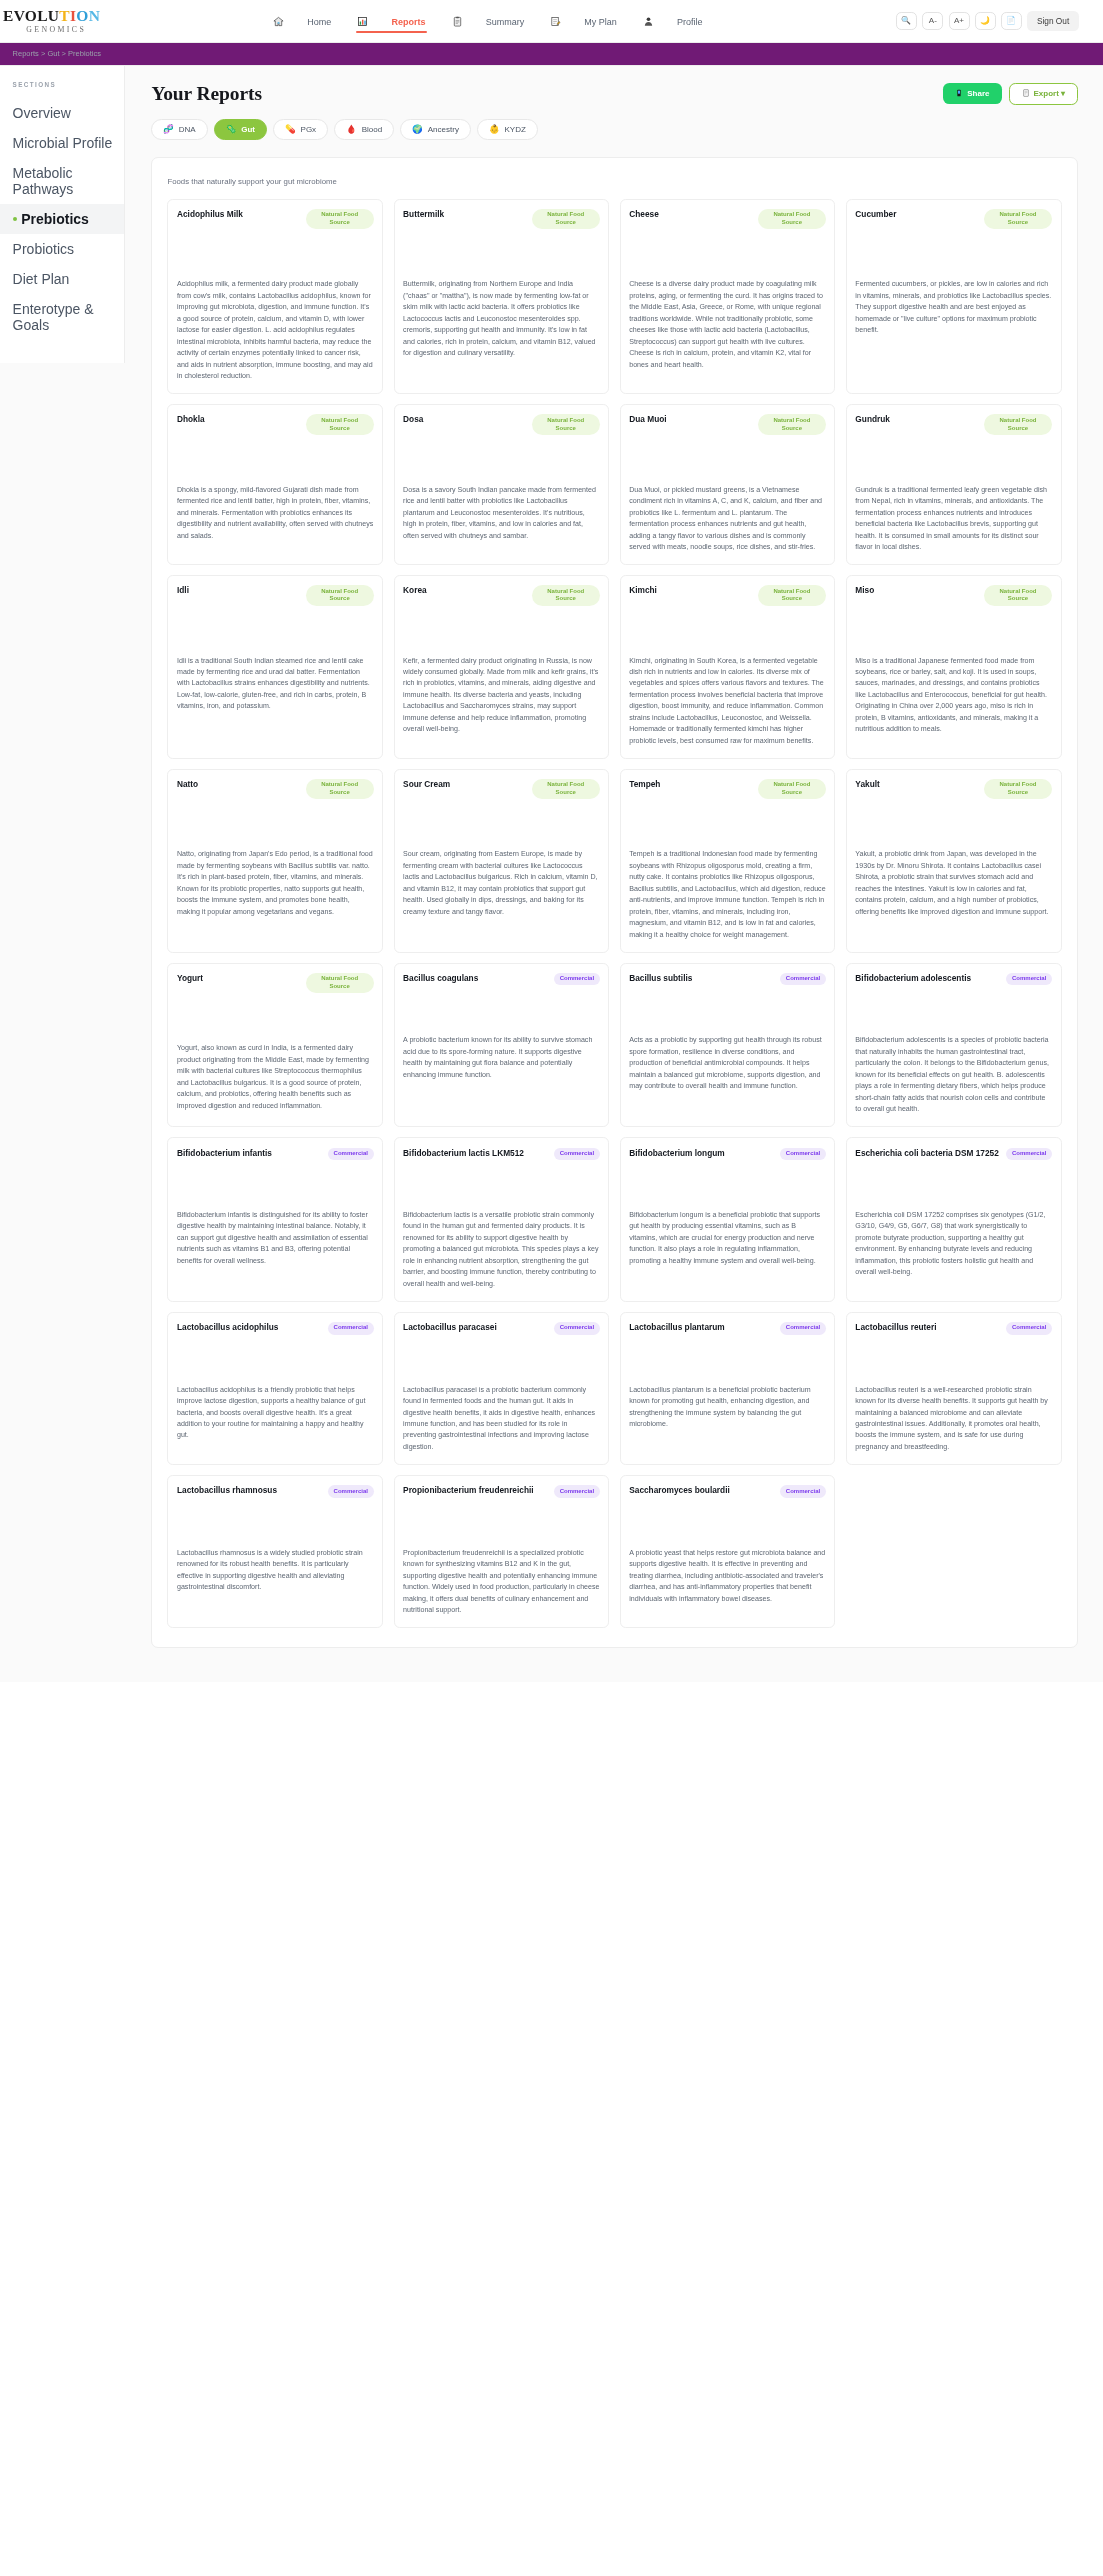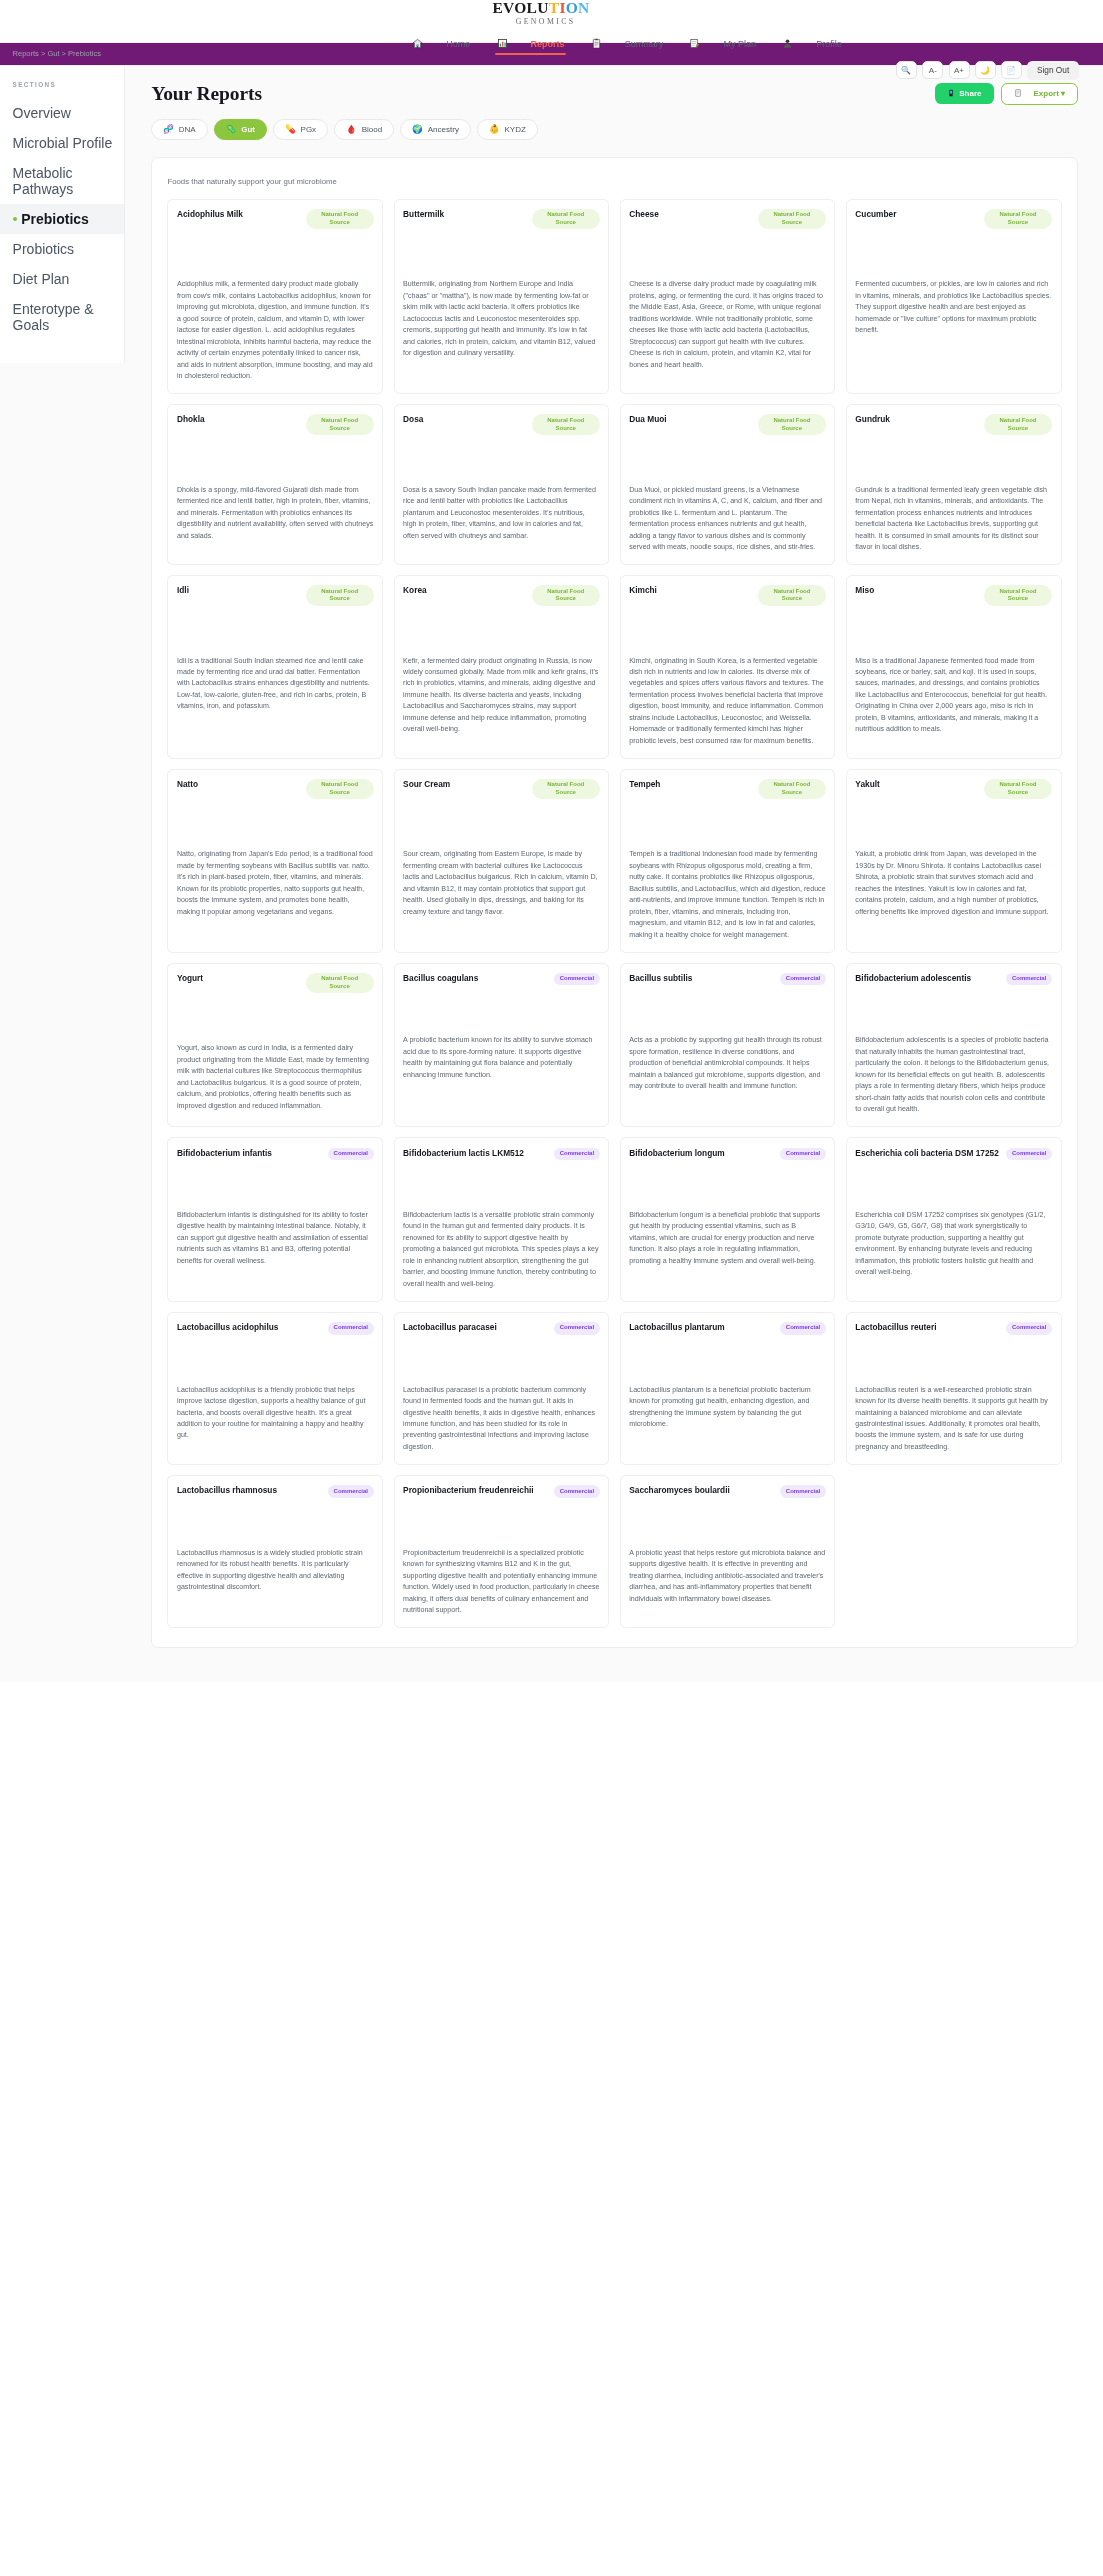--- a/index.html
+++ b/index.html
@@ -12,21 +12,20 @@
 
   
   .topnav {
     height: 43px;
     background: #ffffff;
     border-bottom: 0.6px solid #ececec;
     display: flex;
     align-items: center;
     padding: 0 25px 0 3px;
     position: relative;
-    flex-direction: column;
   }
   .brand { display: flex; flex-direction: column; line-height: 1; }
   .brand-top {
     font-family: "Liberation Serif", serif;
     font-weight: bold;
     font-size: 15.5px;
     letter-spacing: 0.3px;
   }
   .brand-top .c1 { color: #1b1b1b; }
   .brand-top .c2 { color: #f4b41a; }
@@ -176,21 +175,21 @@
     cursor: pointer;
   }
   .btn-export {
     background: #ffffff;
     color: #7ab33c;
     border: 0.9px solid #8cc63f;
     border-radius: 6.3px;
     padding: 5.2px 11.5px;
     font-size: 8px;
     font-weight: bold;
-    display: flex; align-items: center; gap: 12px;
+    display: flex; align-items: center; gap: 4px;
     cursor: pointer;
   }
 
   .pills { display: flex; gap: 6.3px; margin-top: 14px; }
   .pill {
     background: #ffffff;
     border: 0.6px solid #e8e8e8;
     border-radius: 12.6px;
     padding: 5.2px 11px;
     font-size: 8px;

